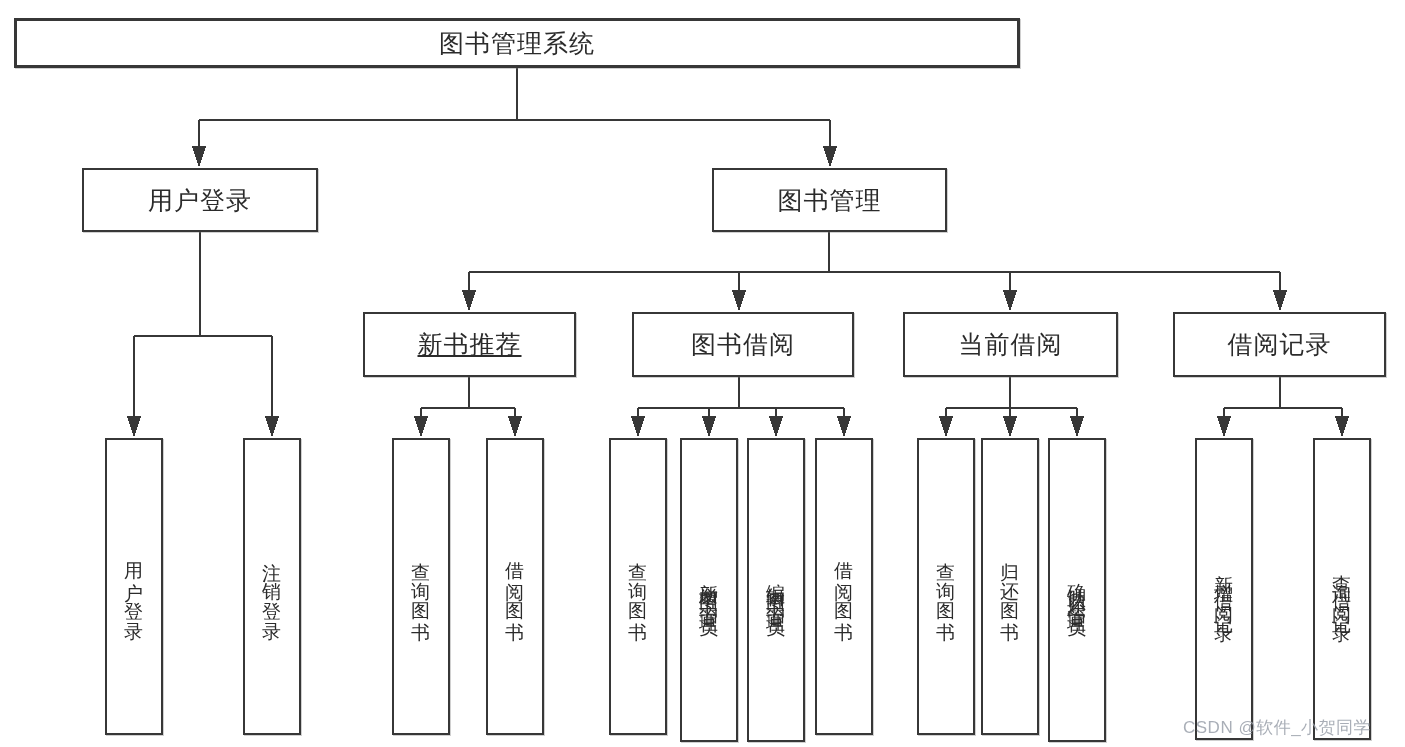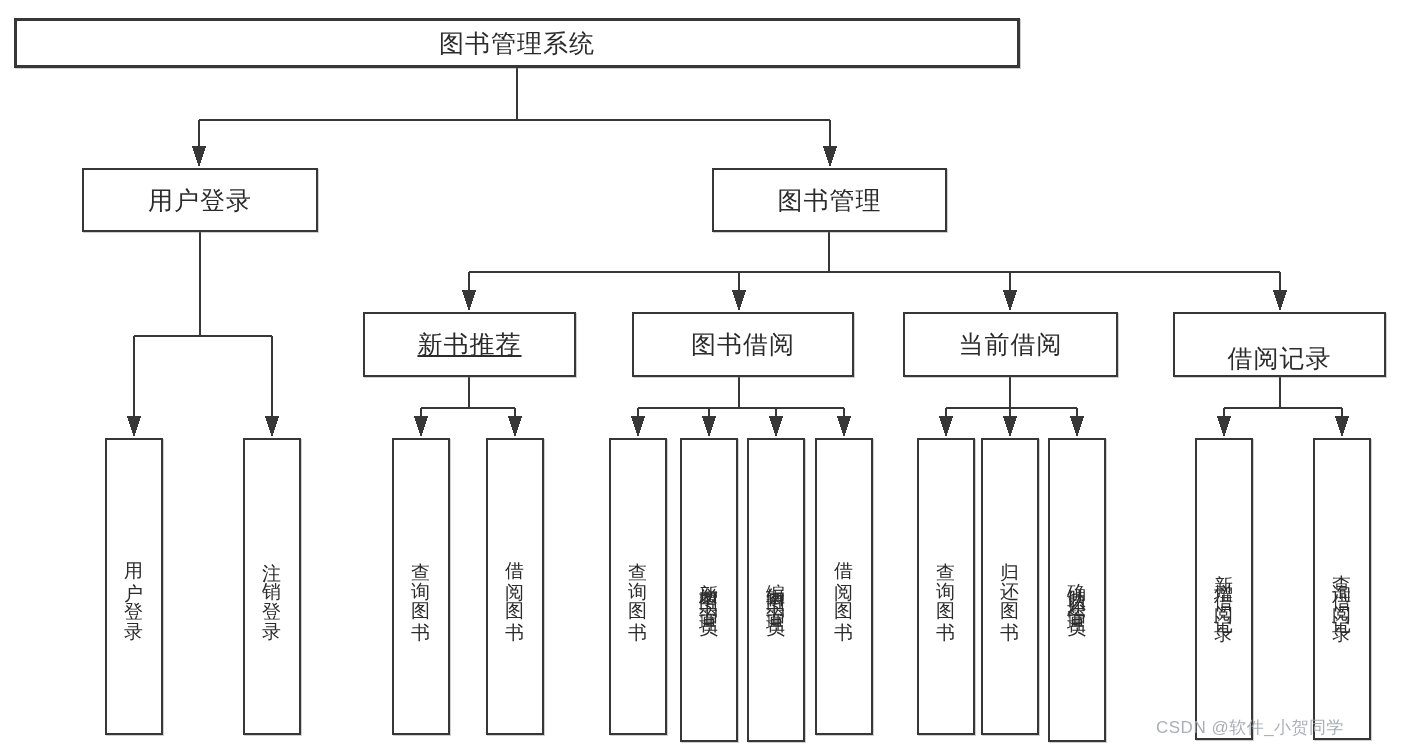--- a/index.html
+++ b/index.html
@@ -154,21 +154,21 @@
 
   <div class="node-h" style="left: 363px; top: 312px; width: 213px; height: 65px; border-color: rgb(55, 55, 55); color: rgb(43, 43, 43); text-decoration: underline;">
     <span>新书推荐</span>
   </div>
   <div class="node-h" style="left: 632px; top: 312px; width: 222px; height: 65px; border-color: rgb(55, 55, 55); color: rgb(43, 43, 43);">
     <span>图书借阅</span>
   </div>
   <div class="node-h" style="left: 903px; top: 312px; width: 215px; height: 65px; border-color: rgb(55, 55, 55); color: rgb(43, 43, 43);">
     <span>当前借阅</span>
   </div>
-  <div class="node-h" style="left: 1173px; top: 312px; width: 213px; height: 65px; border-color: rgb(55, 55, 55); color: rgb(43, 43, 43); align-items: flex-end;">
+  <div class="node-h" style="left: 1173px; top: 312px; width: 213px; height: 65px; border-color: rgb(55, 55, 55); color: rgb(43, 43, 43);">
     <span>借阅记录</span>
   </div>
 
   <div class="node-v" style="left: 105px; top: 438px; height: 297px; border-color: rgb(55, 55, 55); color: rgb(43, 43, 43);">
     <span class="vtext" style="letter-spacing: 20px;">用户登录</span>
   </div>
   <div class="node-v" style="left: 243px; top: 438px; height: 297px; border-color: rgb(55, 55, 55); color: rgb(43, 43, 43);">
     <span class="vtext" style="letter-spacing: 20px;">注销登录</span>
   </div>
 
@@ -202,15 +202,15 @@
     <span class="vtext" style="letter-spacing: 5px;">确认归还（管理员）</span>
   </div>
 
   <div class="node-v" style="left: 1195px; top: 438px; height: 302px; border-color: rgb(55, 55, 55); color: rgb(43, 43, 43);">
     <span class="vtext" style="letter-spacing: 10px;">新增借阅记录</span>
   </div>
   <div class="node-v" style="left: 1313px; top: 438px; height: 302px; border-color: rgb(55, 55, 55); color: rgb(43, 43, 43);">
     <span class="vtext" style="letter-spacing: 10px;">查询借阅记录</span>
   </div>
 
-  <div class="watermark" style="color: rgb(155, 161, 171);">CSDN @软件_小贺同学</div>
+  <div class="watermark" style="color: rgb(155, 161, 171); margin-left: 27px;">CSDN @软件_小贺同学</div>
 
 </div>
 
 </body></html>

